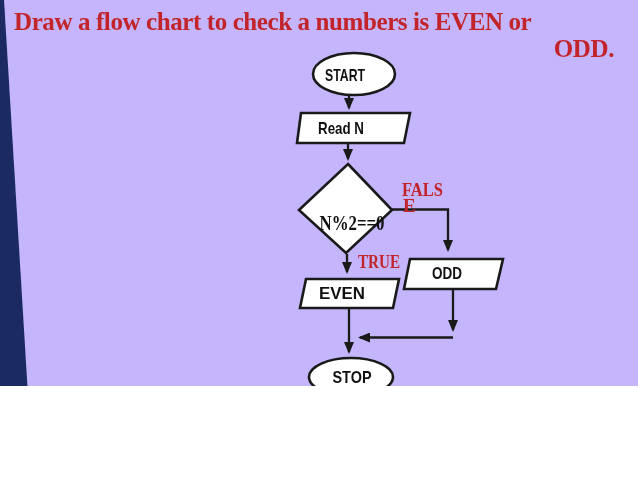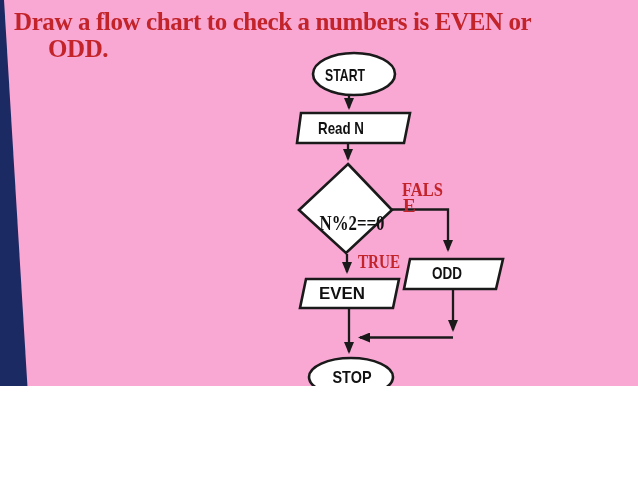--- a/index.html
+++ b/index.html
@@ -4,21 +4,21 @@
 <style>
   html, body {
     margin: 0;
     padding: 0;
     background: #ffffff;
   }
   .slide {
     position: relative;
     width: 638px;
     height: 386px;
-    background: #f9a8d4;
+    background: #c4b5fd;
     overflow: hidden;
     font-family: "Liberation Sans", sans-serif;
   }
   .yellow-bar {
     position: absolute;
     left: 0;
     top: 443px;
     width: 638px;
     height: 35px;
     background: var(--yellow, #ffff00);
@@ -41,21 +41,21 @@
     width: 600px;
     z-index: 3;
     color: var(--red, #c2242a);
     font-family: "Liberation Serif", serif;
     font-weight: bold;
     font-size: 25px;
     line-height: 27px;
     letter-spacing: -0.4px;
   }
   .title-line1 { white-space: nowrap; }
-  .title-line2 { margin-left: 34px; }
+  .title-line2 { margin-left: 34px; text-align: right; }
   svg.flow {
     position: absolute;
     left: 0;
     top: 0;
     z-index: 3;
   }
   .shape {
     fill: #ffffff;
     stroke: #1a1a1a;
     stroke-width: 2.6;

